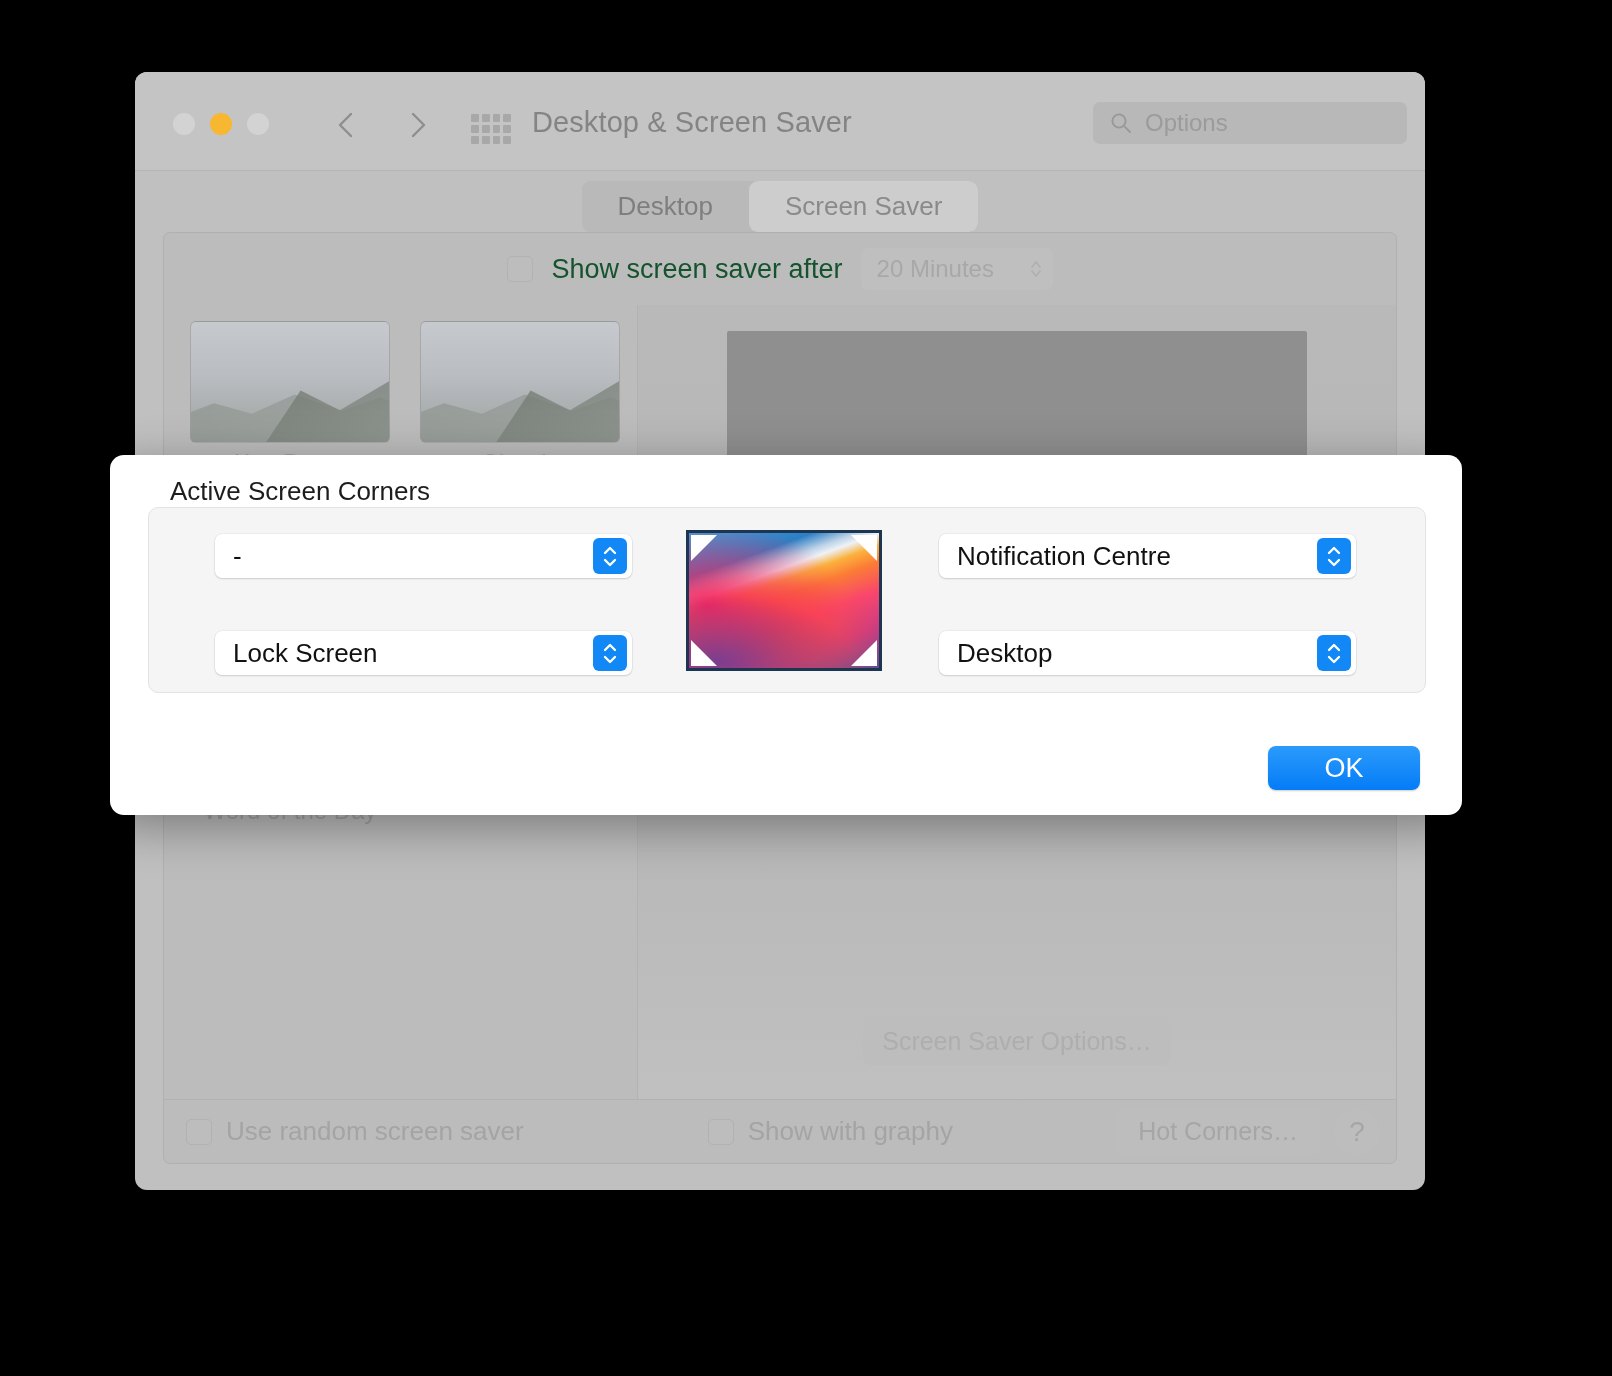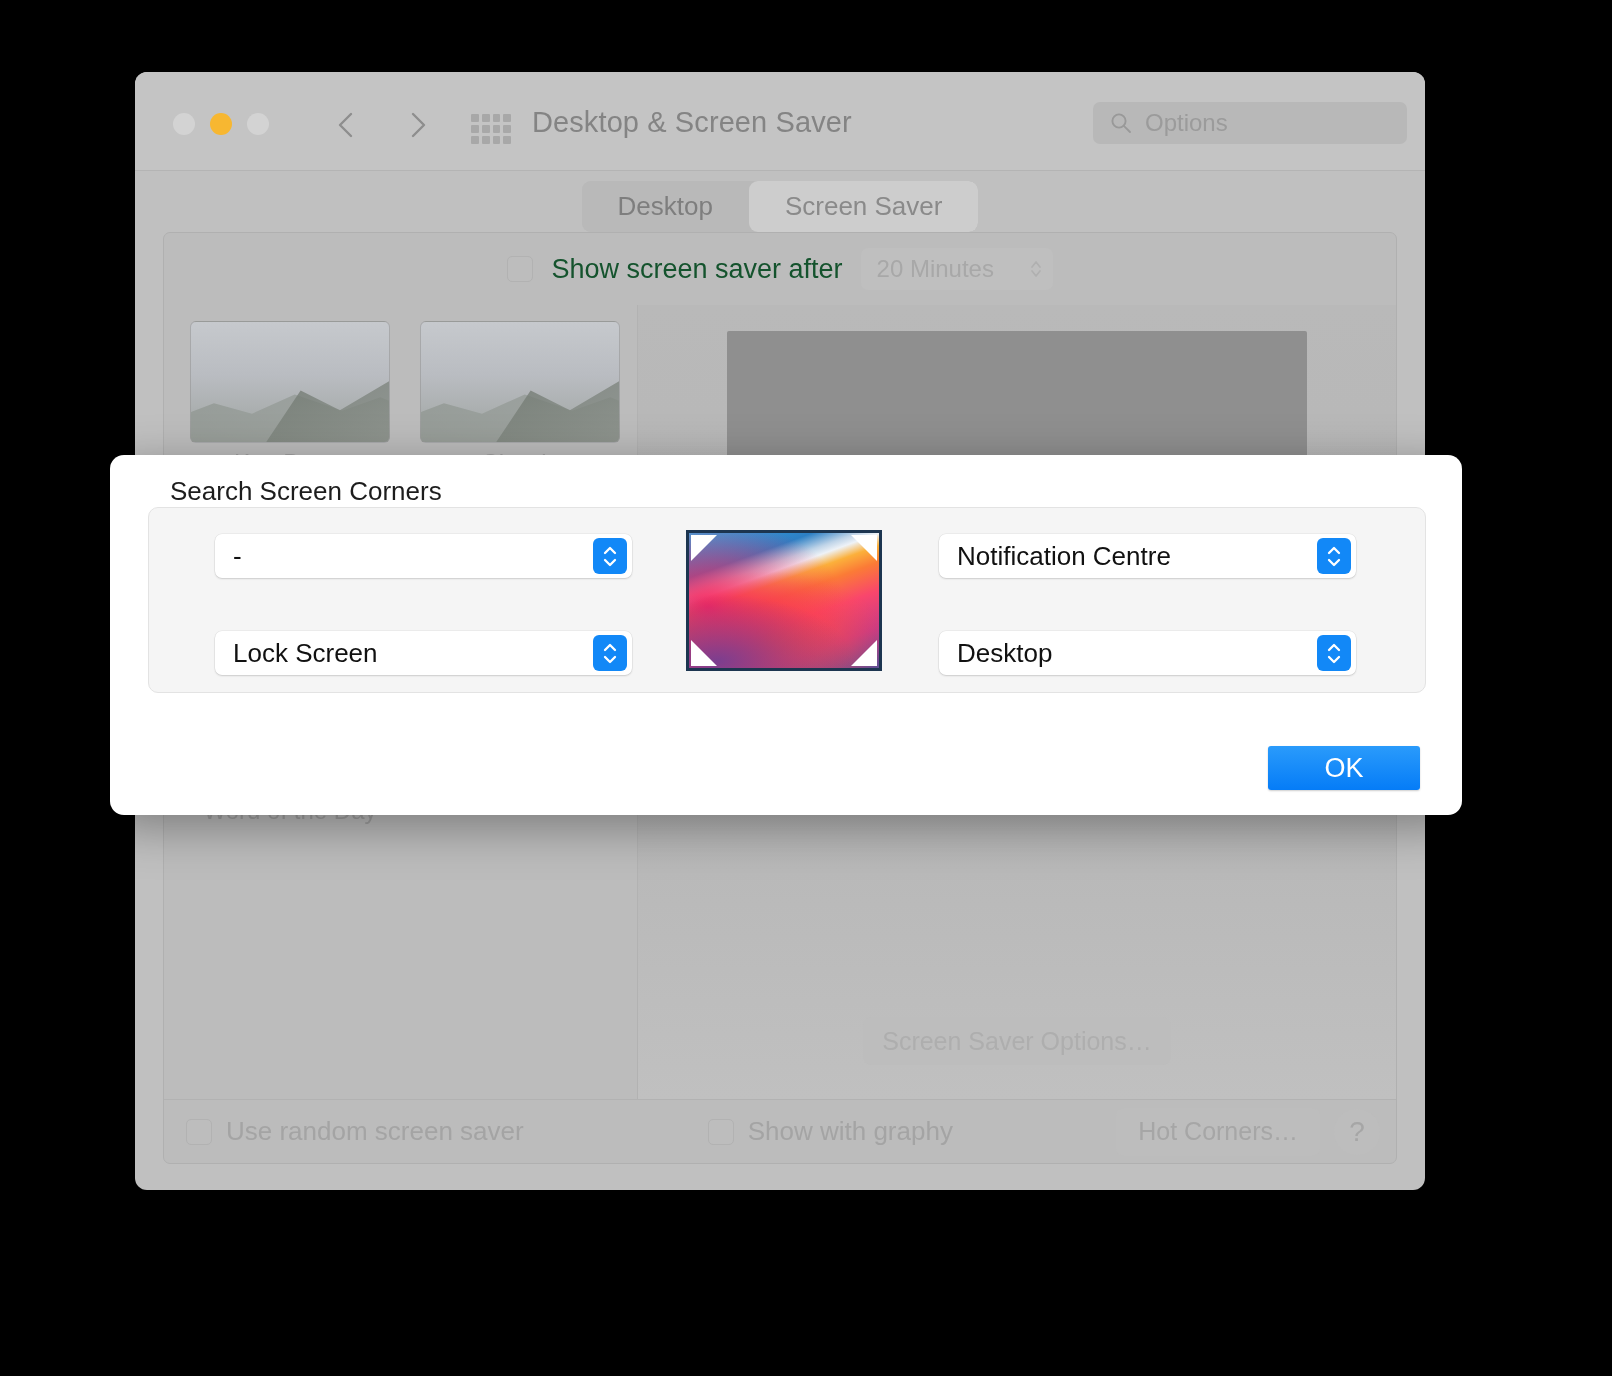--- a/index.html
+++ b/index.html
@@ -443,21 +443,21 @@
   .cm-bl { left: 2px;  bottom: 2px; clip-path: polygon(0 0, 0 100%, 100% 100%); }
   .cm-br { right: 2px; bottom: 2px; clip-path: polygon(100% 0, 100% 100%, 0 100%); }
 
   #ok-button {
     position: absolute;
     right: 42px;
     bottom: 25px;
     width: 152px;
     height: 44px;
     background: linear-gradient(180deg,#2a9bfb 0%,#057cf7 100%);
-    border-radius: 3px;
+    border-radius: 8px;
     color: #fff;
     font-size: 27px;
     display:flex; align-items:center; justify-content:center;
     box-shadow: 0 1px 2px rgba(0,0,0,0.2);
   }
 </style>
 </head>
 <body>
 
 <div id="prefs-window">
@@ -590,21 +590,21 @@
       <div class="bottom-label">Show with graphy</div>
       <div id="hot-corners-btn">Hot Corners…</div>
       <div id="help-btn">?</div>
     </div>
 
   </div>
 </div>
 
 <div id="hot-corners-sheet">
 
-  <div id="sheet-title">Search Screen Corners</div>
+  <div id="sheet-title">Active Screen Corners</div>
 
   <div id="corners-group">
 
     <div class="corner-popup" id="popup-tl">
       <span class="pop-label">-</span>
       <span class="stepper">
         <svg width="18" height="11" viewBox="0 0 18 11">
             <path d="M4 8 L9 3 L14 8" fill="none" stroke="#fff" stroke-width="2.3" stroke-linecap="round" stroke-linejoin="round"></path>
           </svg>
         <svg width="18" height="11" viewBox="0 0 18 11">

